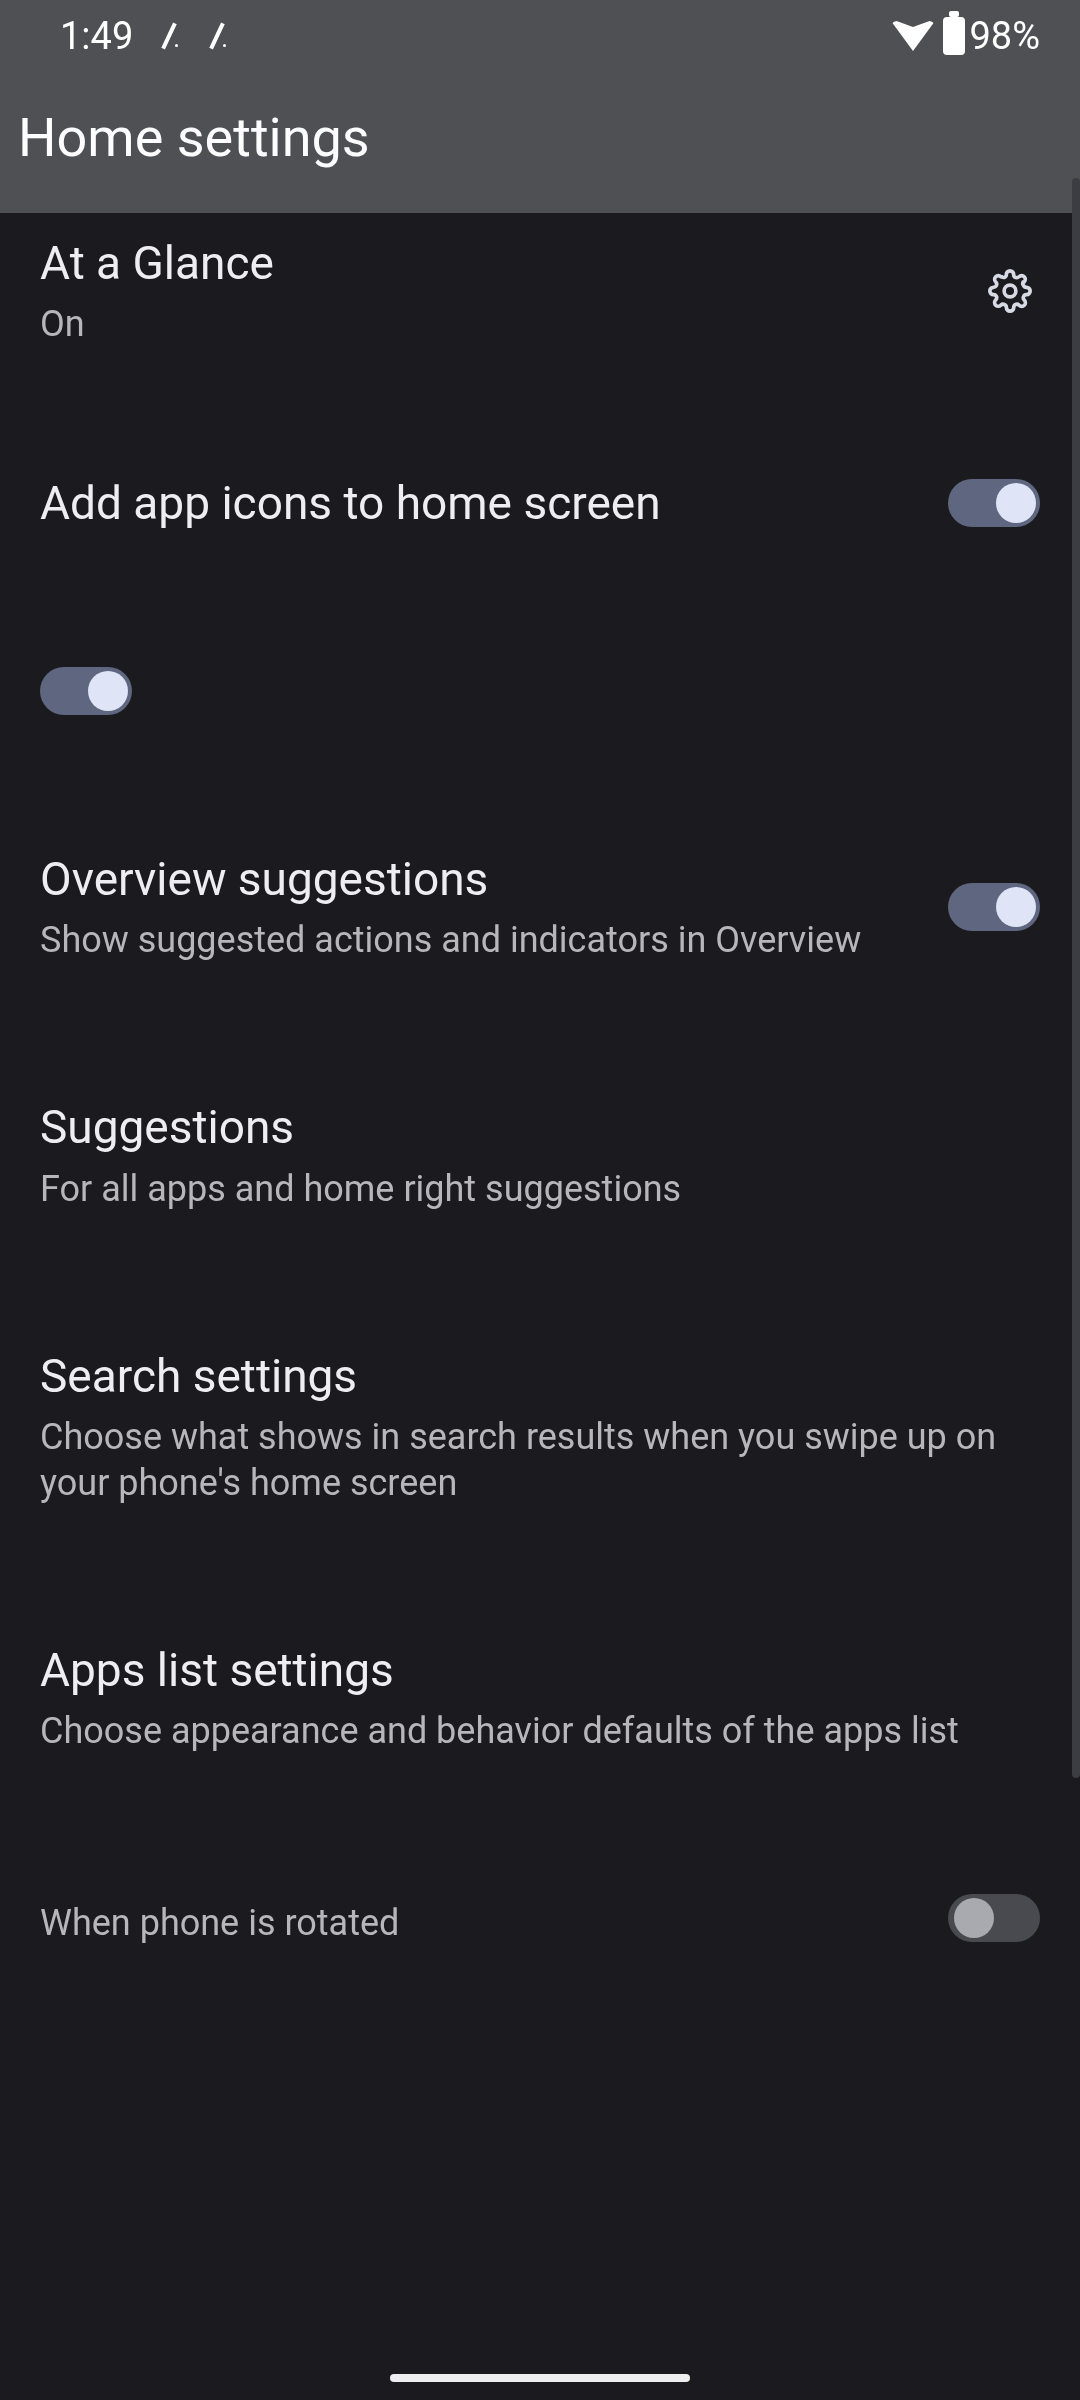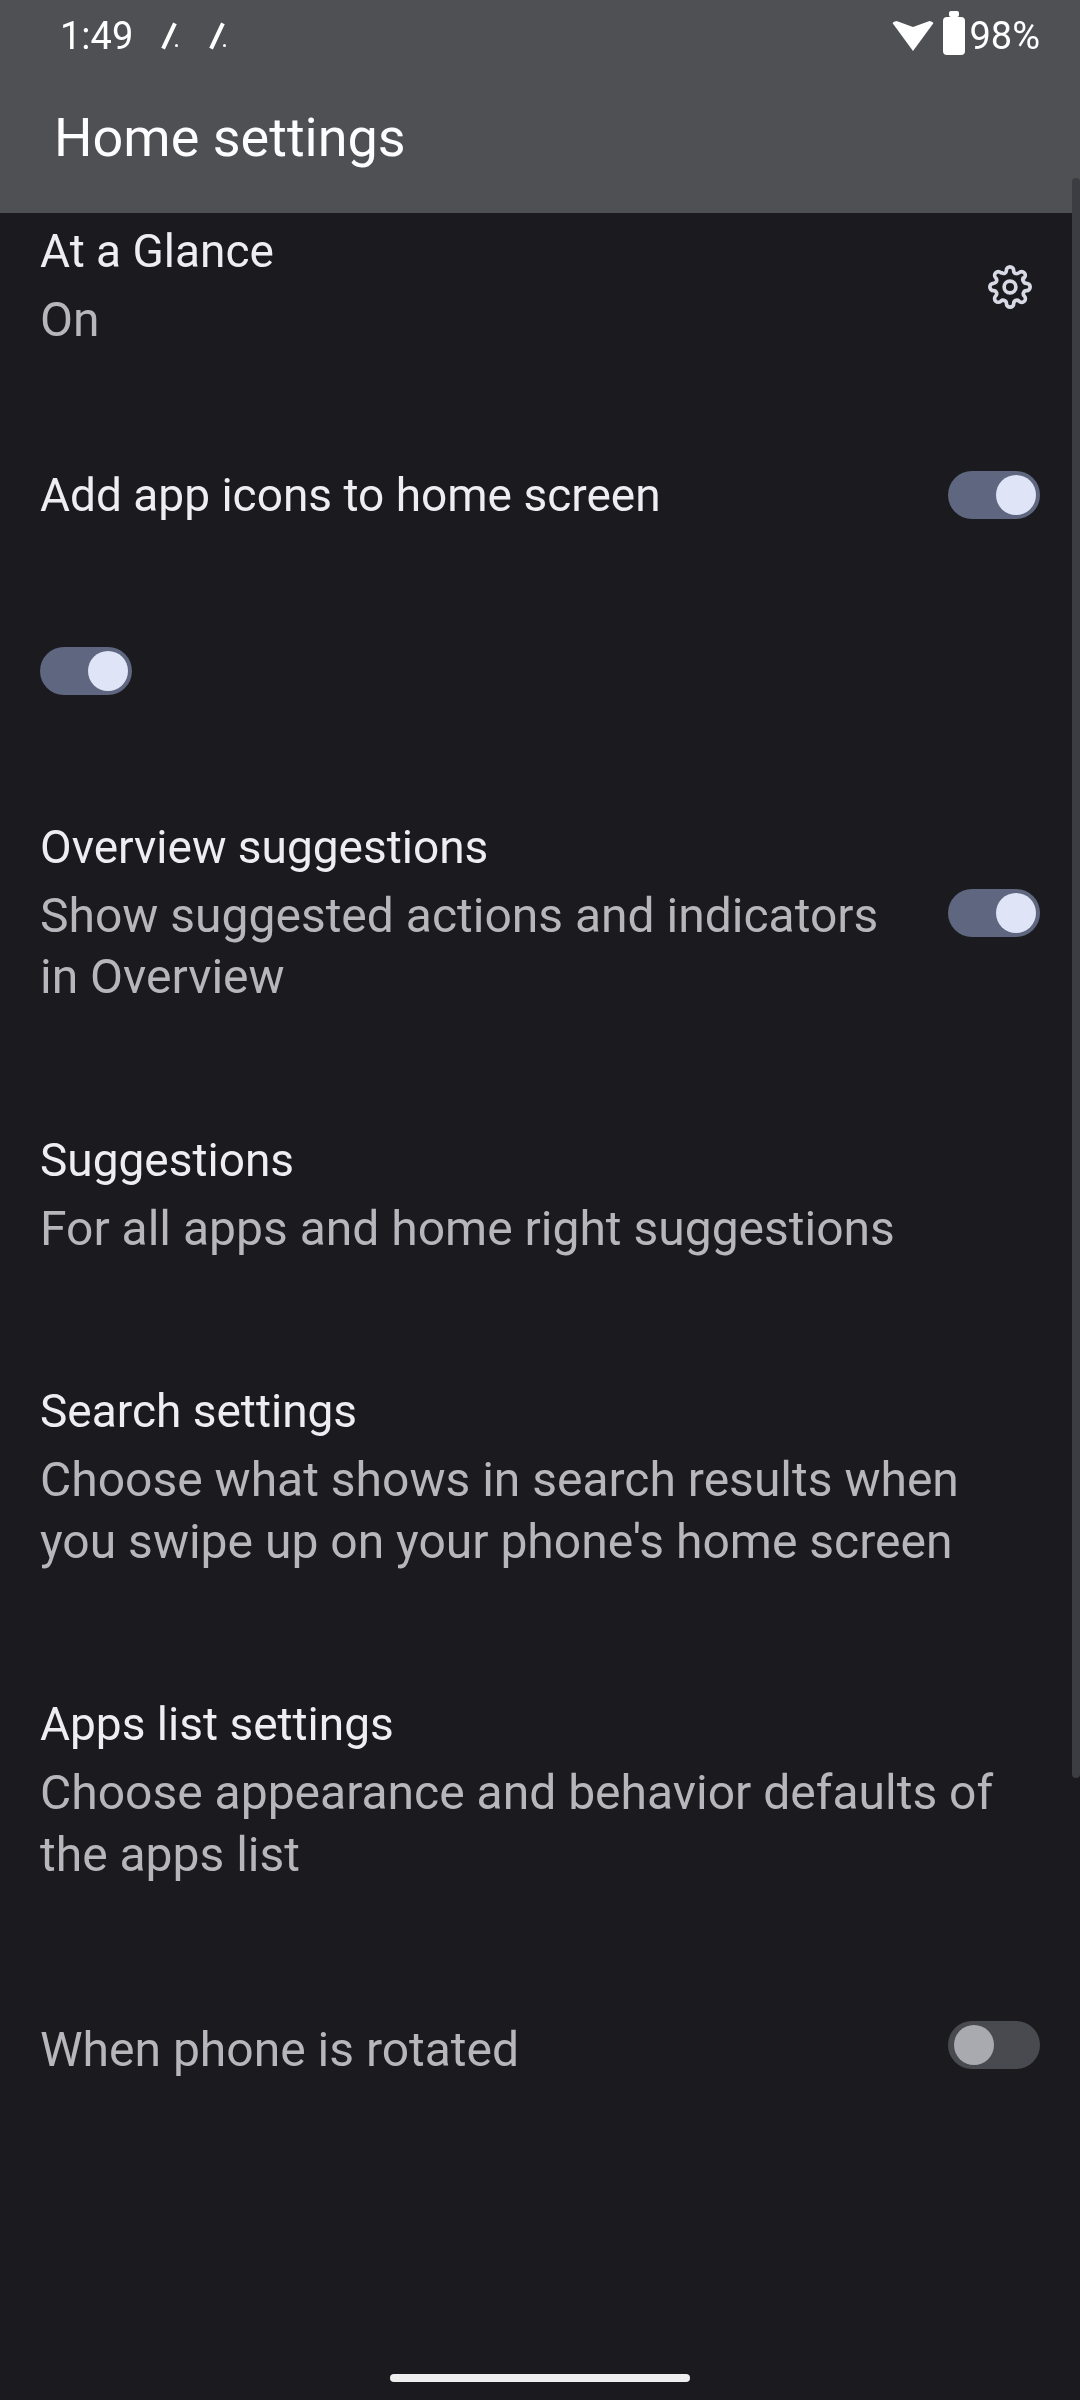--- a/index.html
+++ b/index.html
@@ -89,48 +89,49 @@
     position: absolute;
     top: -6px; left: 6px;
     width: 10px; height: 6px;
     background: #fff;
     border-radius: 2px;
   }
 
   
   .title-bar {
     background: #4f5054;
-    padding: 36px 54px 44px;
+    padding: 36px 18px 44px;
   }
   .title-bar h1 {
     font-size: 54px;
     font-weight: 400;
     color: #fdfdff;
   }
 
   
   .list {
     padding-top: 0px;
   }
   .item {
     display: flex;
     align-items: center;
     padding: 76px 40px 48px 40px;
     gap: 24px;
+    margin-top: 12px;
   }
   .item.first { padding-top: 10px; padding-bottom: 40px;}
   .item-body { flex: 1 1 auto; min-width: 0; }
   .item-title {
     font-size: 46px;
     font-weight: 400;
     color: #eeeef2;
     line-height: 1.22;
   }
   .item-sub {
-    font-size: 48px;
+    font-size: 36px;
     color: #b6b6bc;
     line-height: 1.28;
     margin-top: 10px;
   }
   .item-control {
     flex: 0 0 auto;
     display: flex;
     align-items: center;
   }
 

